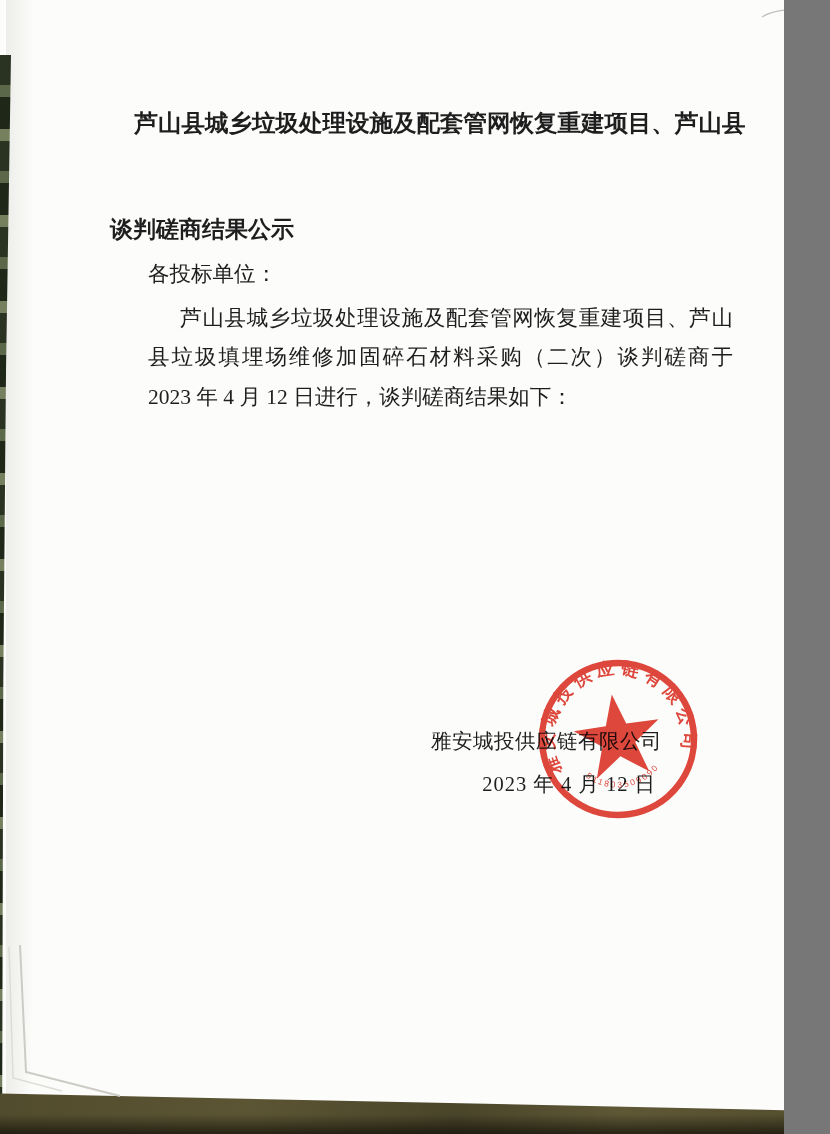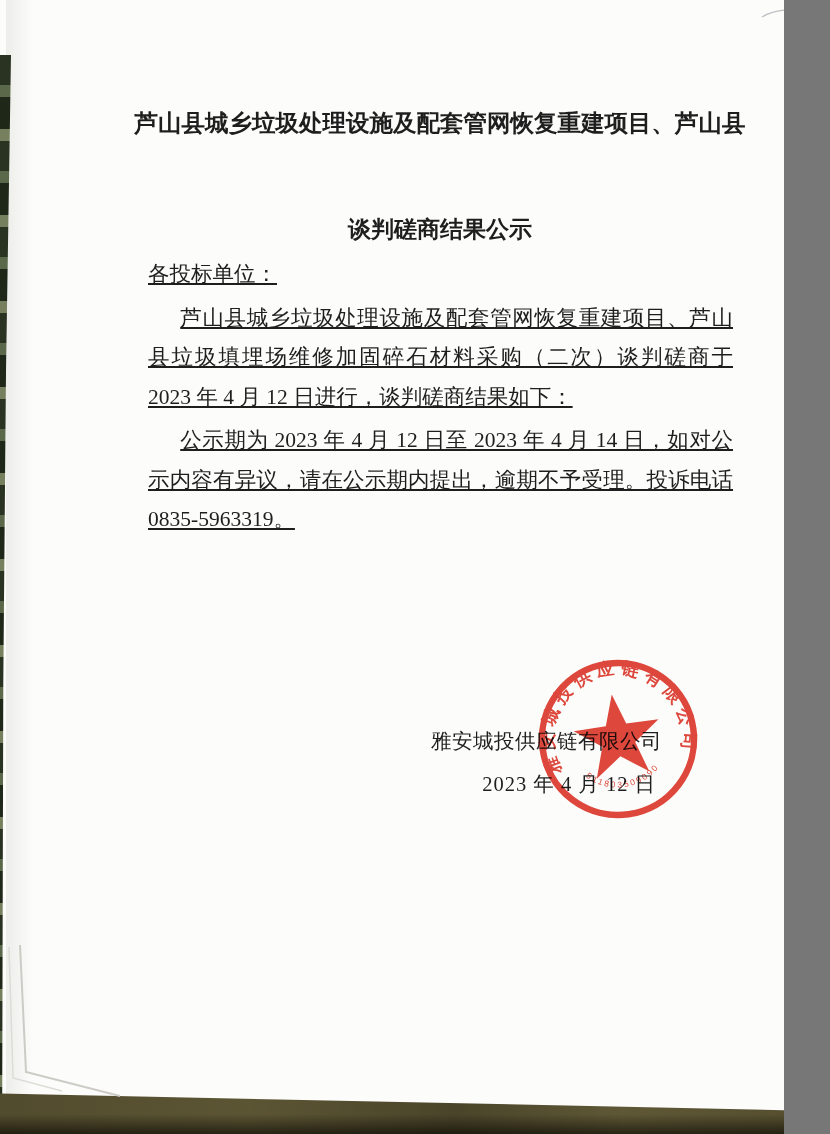--- a/index.html
+++ b/index.html
@@ -38,26 +38,26 @@
   }
   .artifact-svg { position: absolute; left: 0; top: 0; width: 830px; height: 1134px; pointer-events: none; }
   
   .doc-title {
     position: absolute; left: 110px; top: 97px; width: 660px;
     text-align: center; font-family: "Liberation Sans", sans-serif;
     font-weight: bold; font-size: 23.5px; line-height: 52px;
   }
   .doc-subtitle {
     position: absolute; left: 110px; top: 214px; width: 660px;
-    text-align: center; font-family: "Liberation Sans", sans-serif;
+    text-align: left; font-family: "Liberation Sans", sans-serif;
     font-weight: bold; font-size: 23px; line-height: 30px;
   }
   .doc-body {
     position: absolute; left: 148px; top: 255px; width: 585px;
-    font-size: 21.5px; line-height: 39.5px; text-align: justify; text-decoration: underline;
+    font-size: 21.5px; line-height: 39.5px; text-align: justify;
   }
   .doc-body p { margin: 0; }
   .doc-body p.para { text-indent: 1.5em; margin-top: 4px; }
   .winner { font-weight: bold; }
   .sig-company {
     position: absolute; right: 122px; top: 727px;
     font-size: 20.5px; letter-spacing: 0.5px;
   }
   .sig-date {
     position: absolute; right: 128px; top: 770px;
@@ -98,21 +98,20 @@
 
   <div class="doc-title">
     <div>芦山县城乡垃圾处理设施及配套管网恢复重建项目、芦山县</div>
   </div>
 
   <div class="doc-subtitle">谈判磋商结果公示</div>
 
   <div class="doc-body">
     <p>各投标单位：</p>
     <p class="para">芦山县城乡垃圾处理设施及配套管网恢复重建项目、芦山县垃圾填埋场维修加固碎石材料采购（二次）谈判磋商于 2023 年 4 月 12 日进行，谈判磋商结果如下：</p>
-    <p class="para">公示期为 2023 年 4 月 12 日至 2023 年 4 月 14 日，如对公示内容有异议，请在公示期内提出，逾期不予受理。投诉电话 0835-5963319。</p>
   </div>
 
   <div class="sig-company">雅安城投供应链有限公司</div>
   <div class="sig-date">2023 年 4 月 12 日</div>
 
   <svg class="seal" viewBox="0 0 170 170">
     <defs>
       <path id="sealArcTop" d="M 24,107 A 64.8,64.8 0 1 1 146,107" fill="none"></path>
       <path id="sealArcBottom" d="M 37,103 A 53,53 0 0 0 133,103" fill="none"></path>
     </defs>

